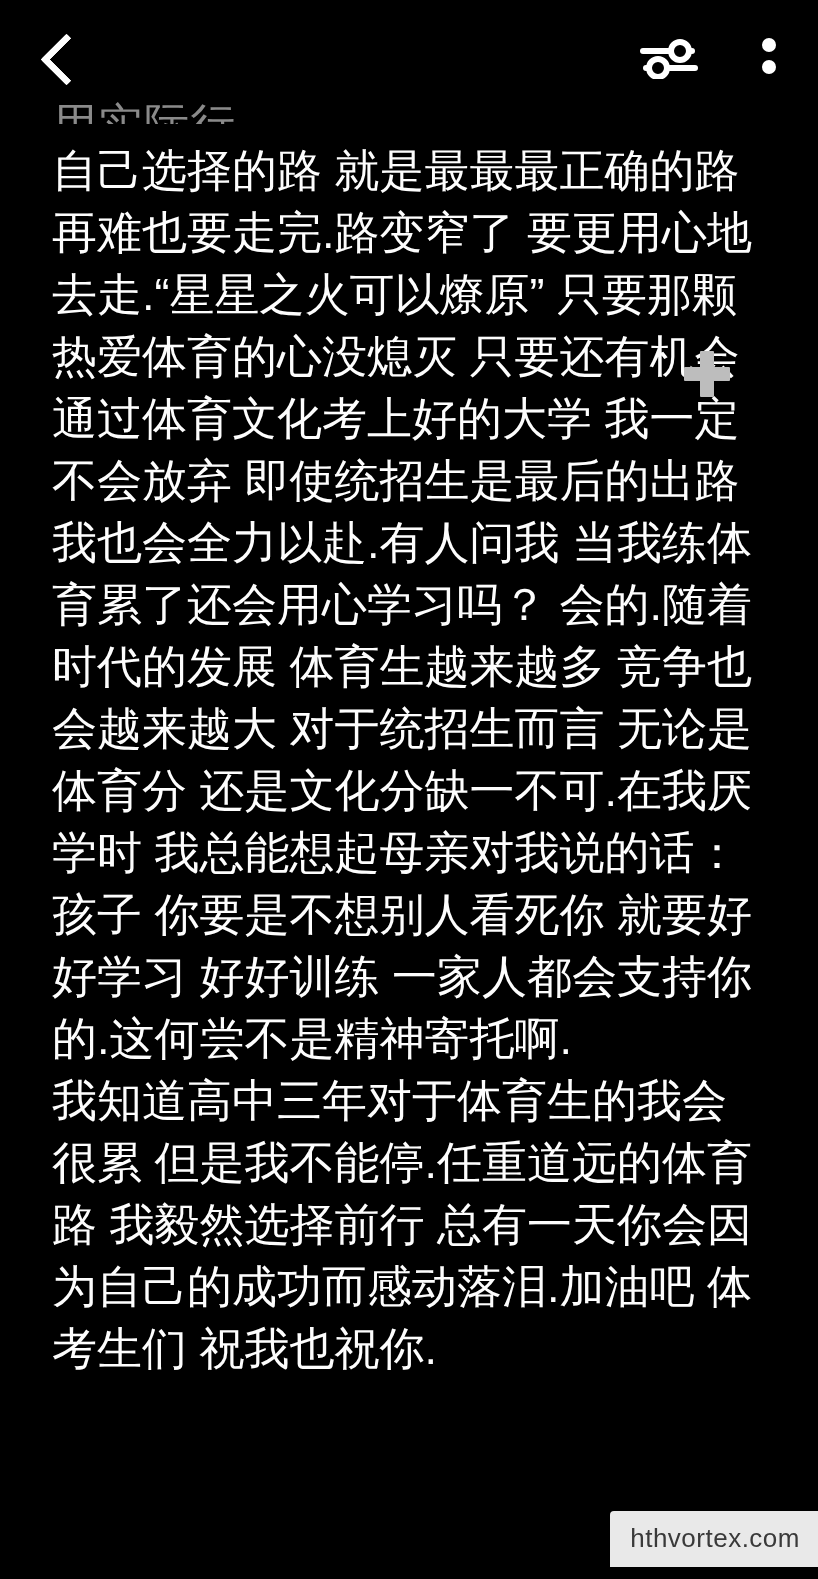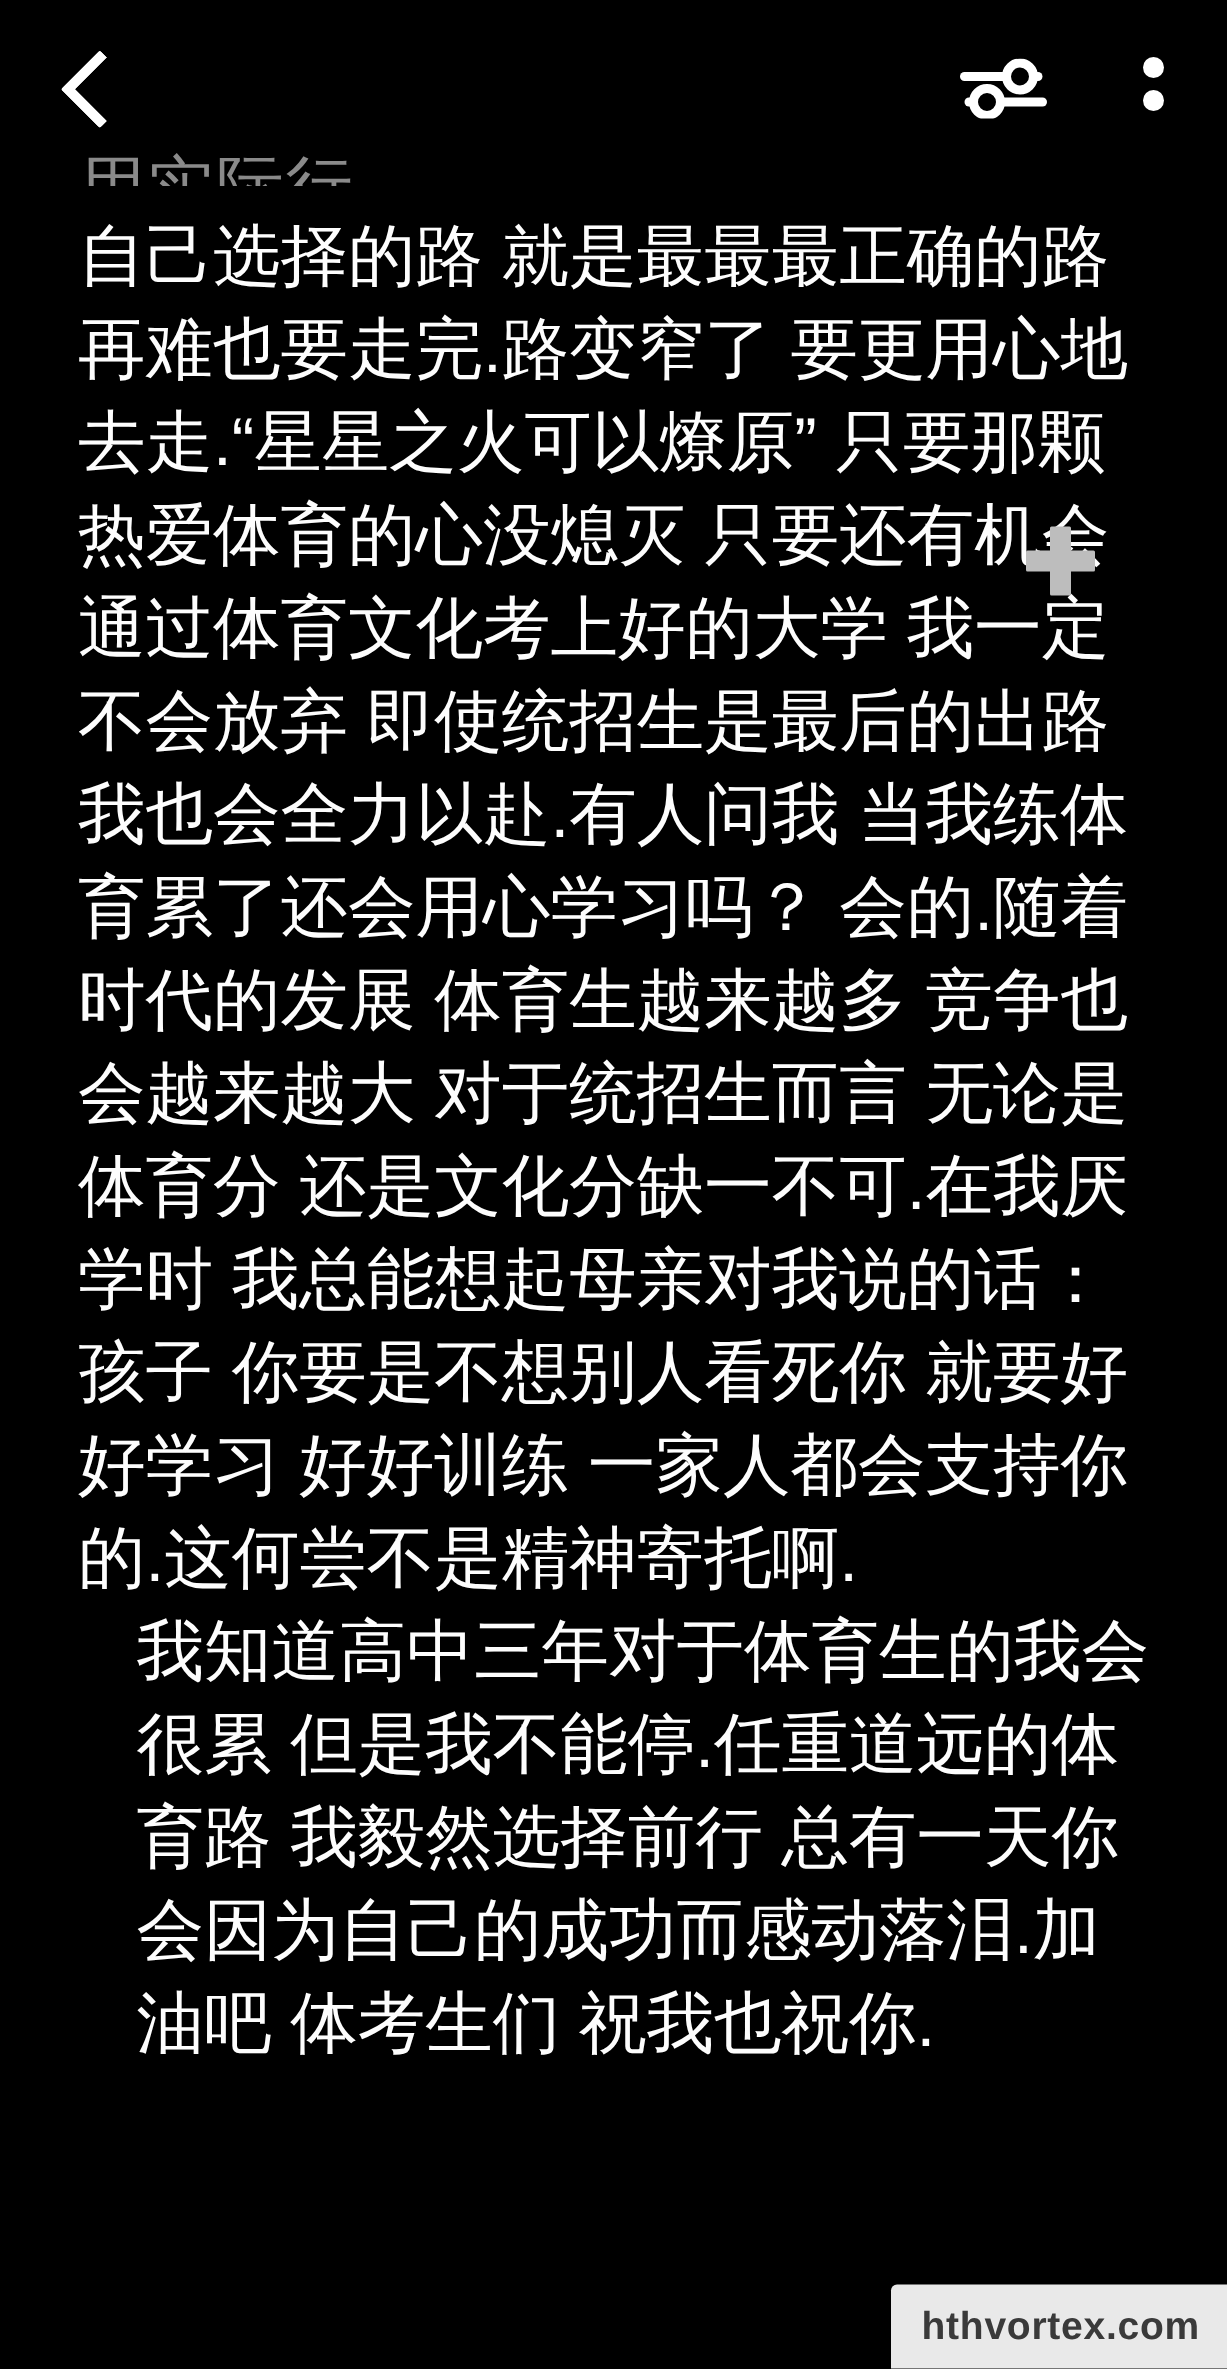--- a/index.html
+++ b/index.html
@@ -71,21 +71,20 @@
     font-size: 45px;
     line-height: 62px;
     letter-spacing: 0px;
     color: #fdfdfd;
     margin: 0;
     text-align: left;
     word-break: break-all;
   }
   .para + .para {
     margin-top: 0px;
-    margin-left: 39px;
   }
 
   
   .plus-overlay {
     position: absolute;
     left: 684px;
     top: 351px;
     width: 46px;
     height: 46px;
     pointer-events: none;
@@ -101,29 +100,28 @@
     left: 0; top: 16px; width: 46px; height: 14px;
   }
   .plus-overlay::after {
     top: 0; left: 16px; height: 46px; width: 14px;
   }
 
   
   .watermark {
     position: absolute;
     right: 0;
-    bottom: 0;
+    bottom: 12px;
     background: #e9e9e9;
     color: #3a3a3a;
     font-size: 26px;
     line-height: 1;
     padding: 14px 18px 16px 20px;
     letter-spacing: 0.5px;
     border-top-left-radius: 4px;
-    font-weight: bold;
   }
 </style>
 </head>
 <body>
 
 <div class="topbar">
   <button class="icon-btn" aria-label="back">
     <span class="chevron"></span>
   </button>
   <div class="topbar-right">

